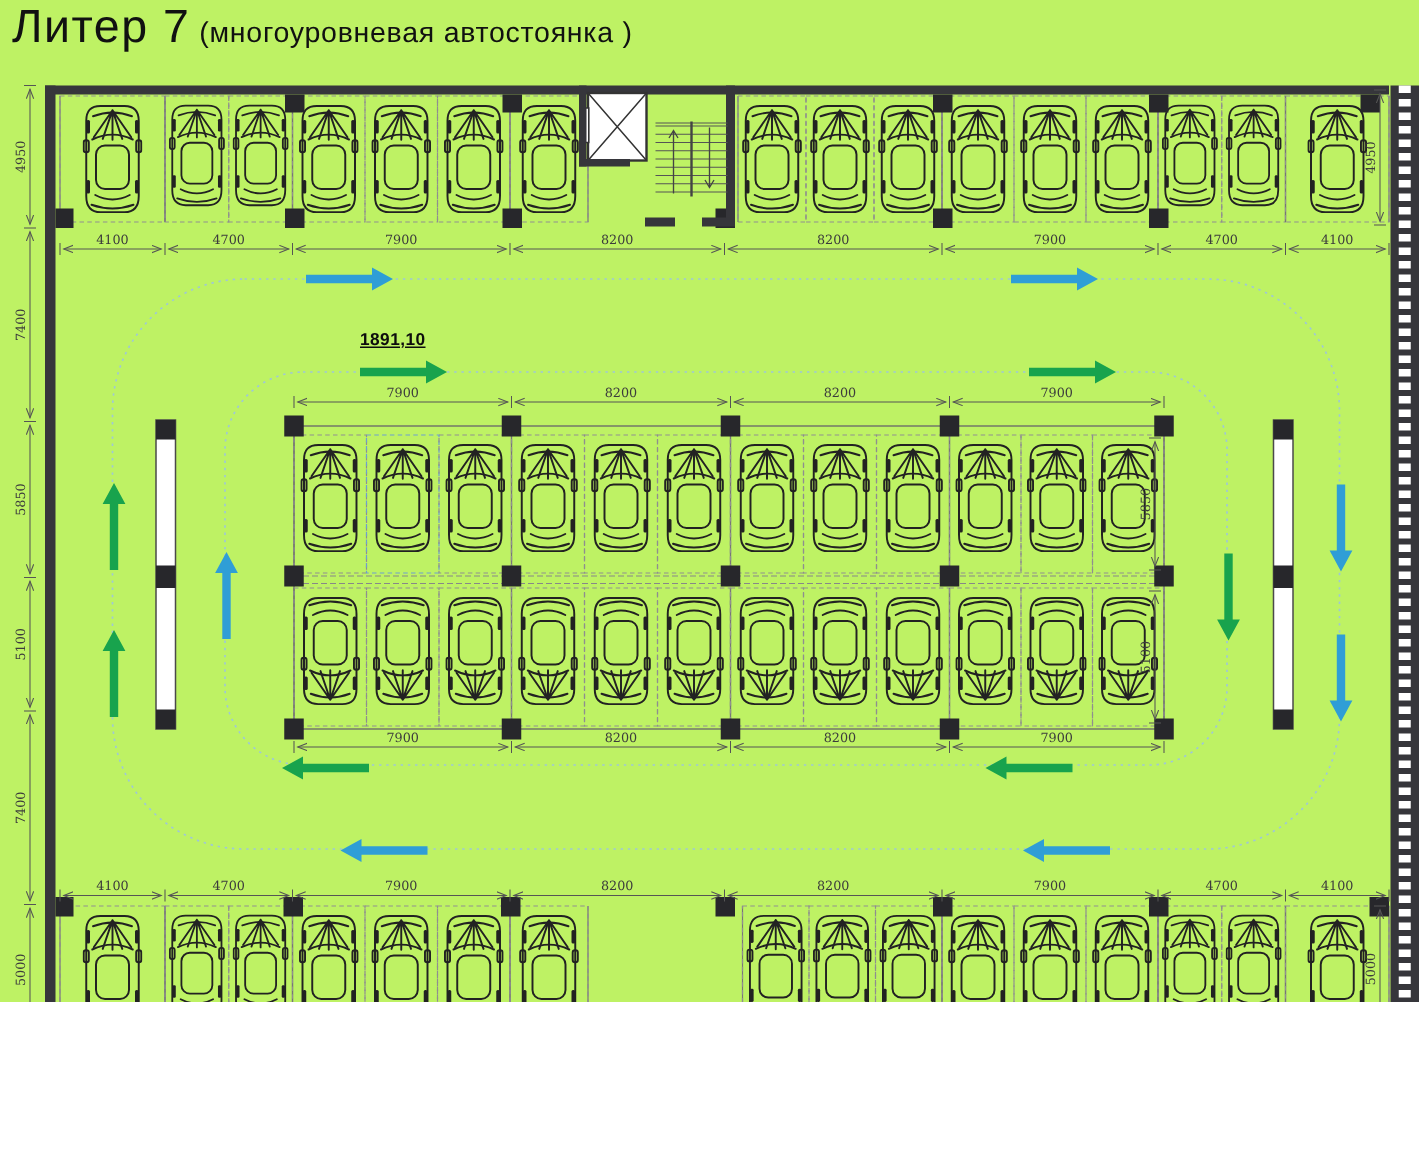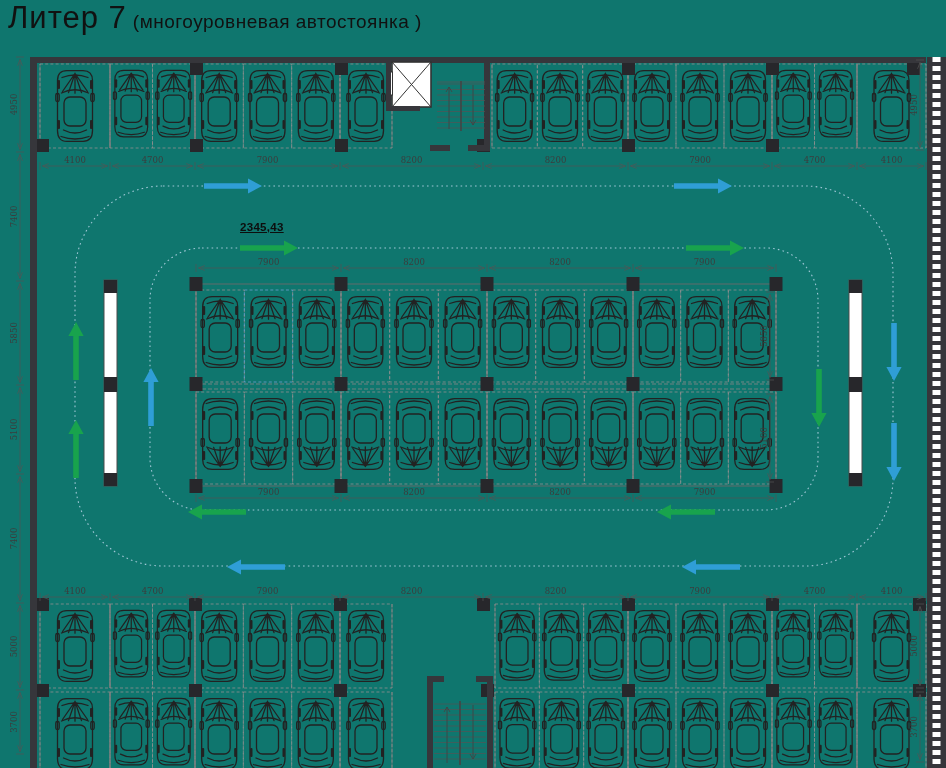--- a/index.html
+++ b/index.html
@@ -1,35 +1,35 @@
 <!DOCTYPE html>
 <html><head>
 <meta charset="utf-8">
 <style>
   html,body{margin:0;padding:0;background:#fff;}
-  #stage{position:relative;width:946px;height:768px;background:#0f766e;overflow:hidden;
+  #stage{position:relative;width:946px;height:668px;background:#bef264;overflow:hidden;
          font-family:"Liberation Sans",sans-serif;}
   #title-block{position:absolute;left:8px;top:0px;white-space:nowrap;color:#111;}
   #title-main{font-size:31px;font-weight:400;letter-spacing:1px;}
   #title-sub{font-size:19px;font-weight:400;letter-spacing:0.5px;margin-left:6px;}
   #area-label{position:absolute;left:240px;top:221px;font-size:11.5px;font-weight:bold;
               text-decoration:underline;color:#0d0d0d;letter-spacing:0.3px;}
   svg{position:absolute;left:0;top:0;}
   .dim{font-family:"DejaVu Serif",serif;font-size:8.5px;fill:#3c3c3c;}
   .spot{fill:none;stroke:#8f8f8f;stroke-width:0.8;stroke-dasharray:3 2.2;}
   .spot.sel{stroke:#6d9fd0;}
 </style>
 </head>
 <body>
 <div id="stage">
 
 <div id="title-block">
   <span id="title-main">Литер 7</span><span id="title-sub">(многоуровневая автостоянка )</span>
 </div>
-<div id="area-label">2345,43</div>
+<div id="area-label">1891,10</div>
 
 <svg id="plan-svg" width="946" height="768" viewBox="0 0 946 768">
   <defs>
     <marker id="da" markerWidth="11" markerHeight="9" refX="9" refY="4" orient="auto-start-reverse">
       <path d="M0,0.5 L9,4 L0,7.5" fill="none" stroke="#555" stroke-width="1"></path>
     </marker>
     <symbol id="car" viewBox="0 0 40 76">
       <g fill="none" stroke="#222" stroke-width="1.3" stroke-linecap="round" stroke-linejoin="round">
         <path d="M12,2.6 h16 c6.5,0 9.5,3.4 9.5,10 v50 c0,6.8 -3,10.8 -9.5,10.8 h-16 c-6.5,0 -9.5,-4 -9.5,-10.8 v-50 c0,-6.6 3,-10 9.5,-10 z"></path>
         <path d="M7,9.5 Q20,4.5 33,9.5"></path>

